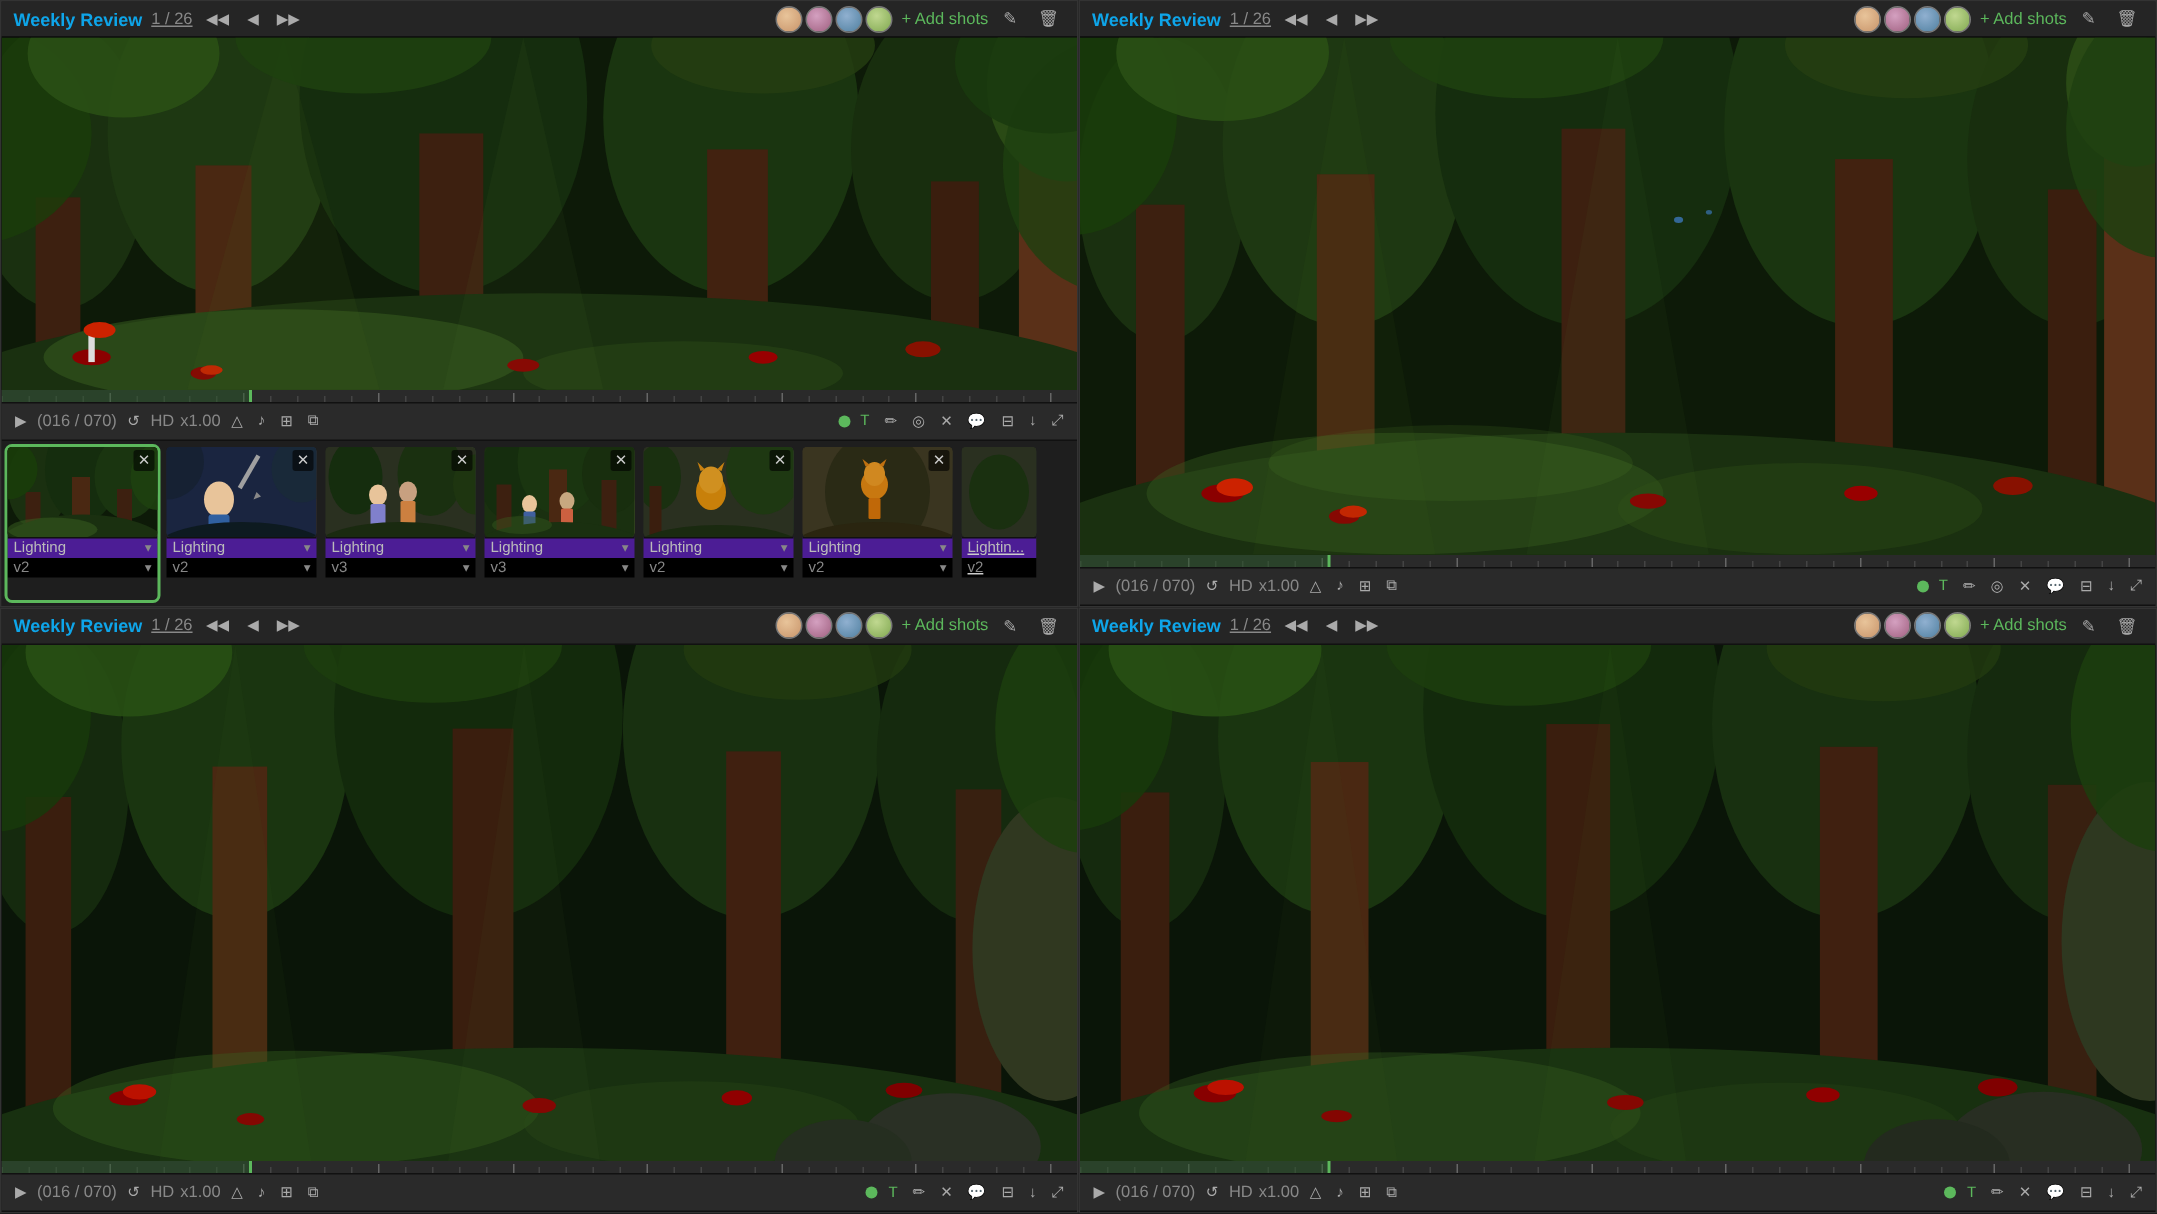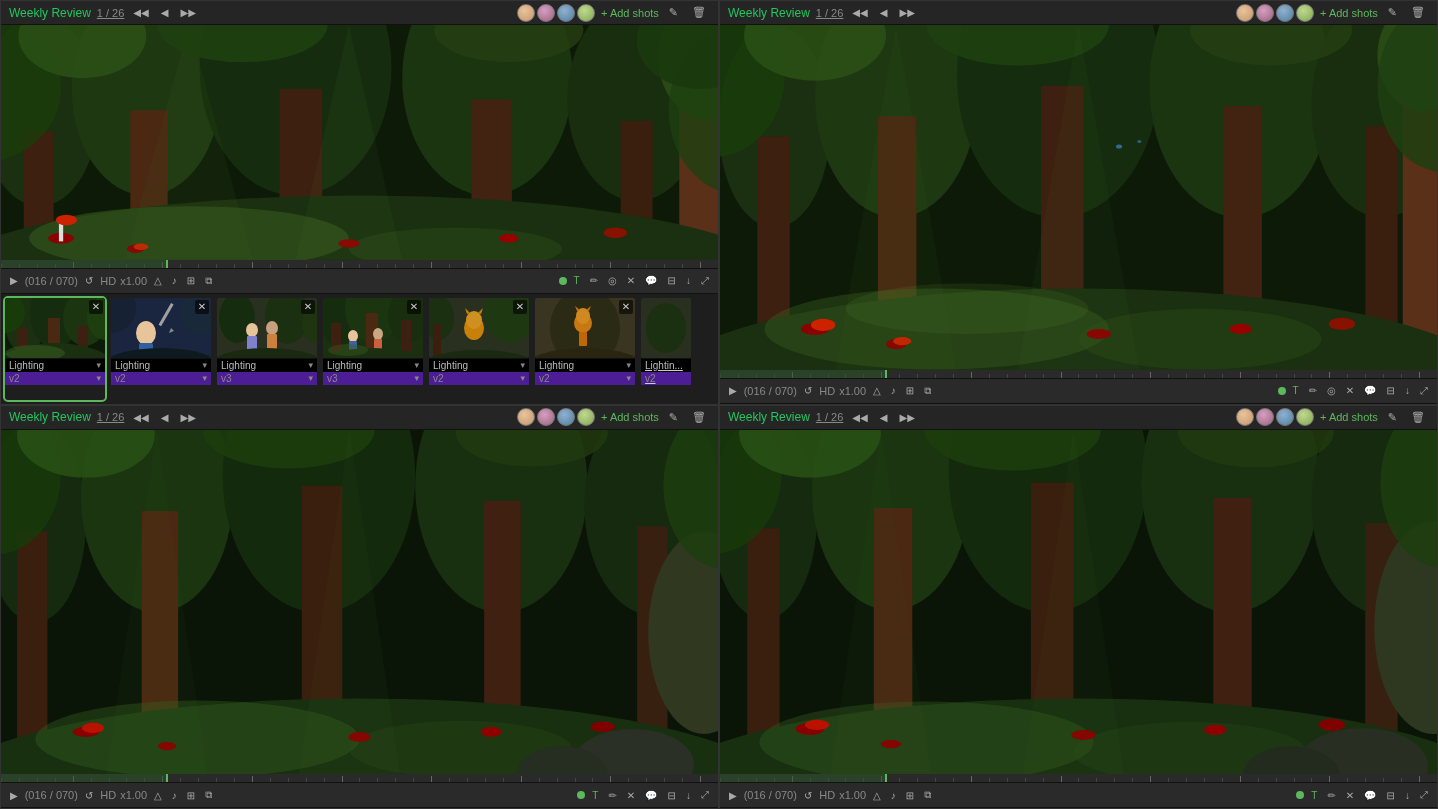--- a/index.html
+++ b/index.html
@@ -31,22 +31,22 @@
       background: #252525;
       padding: 0 8px;
       height: 24px;
       gap: 6px;
       flex-shrink: 0;
       border-bottom: 1px solid #111;
     }
 
     .panel-title {
       font-size: 12px;
-      color: #22c55e;
-      font-weight: normal;
+      color: #0ea5e9;
+      font-weight: bold;
     }
 
     .panel-counter {
       font-size: 11px;
       color: #888;
       text-decoration: underline;
     }
 
     .nav-btn {
       background: none;
@@ -194,33 +194,33 @@
       height: 14px;
       border-radius: 2px;
       display: flex;
       align-items: center;
       justify-content: center;
     }
 
     .thumb-label-row {
       display: flex;
       align-items: center;
-      background: #000000;
+      background: #4c1d95;
       padding: 1px 4px;
       font-size: 10px;
       color: #bbb;
       justify-content: space-between;
       border-top: 1px solid #111;
       text-align: right;
     }
 
     .thumb-version-row {
       display: flex;
       align-items: center;
-      background: #4c1d95;
+      background: #000000;
       padding: 1px 4px;
       font-size: 10px;
       color: #888;
       justify-content: space-between;
     }
 
     .thumb-dropdown {
       font-size: 9px;
       color: #888;
     }

